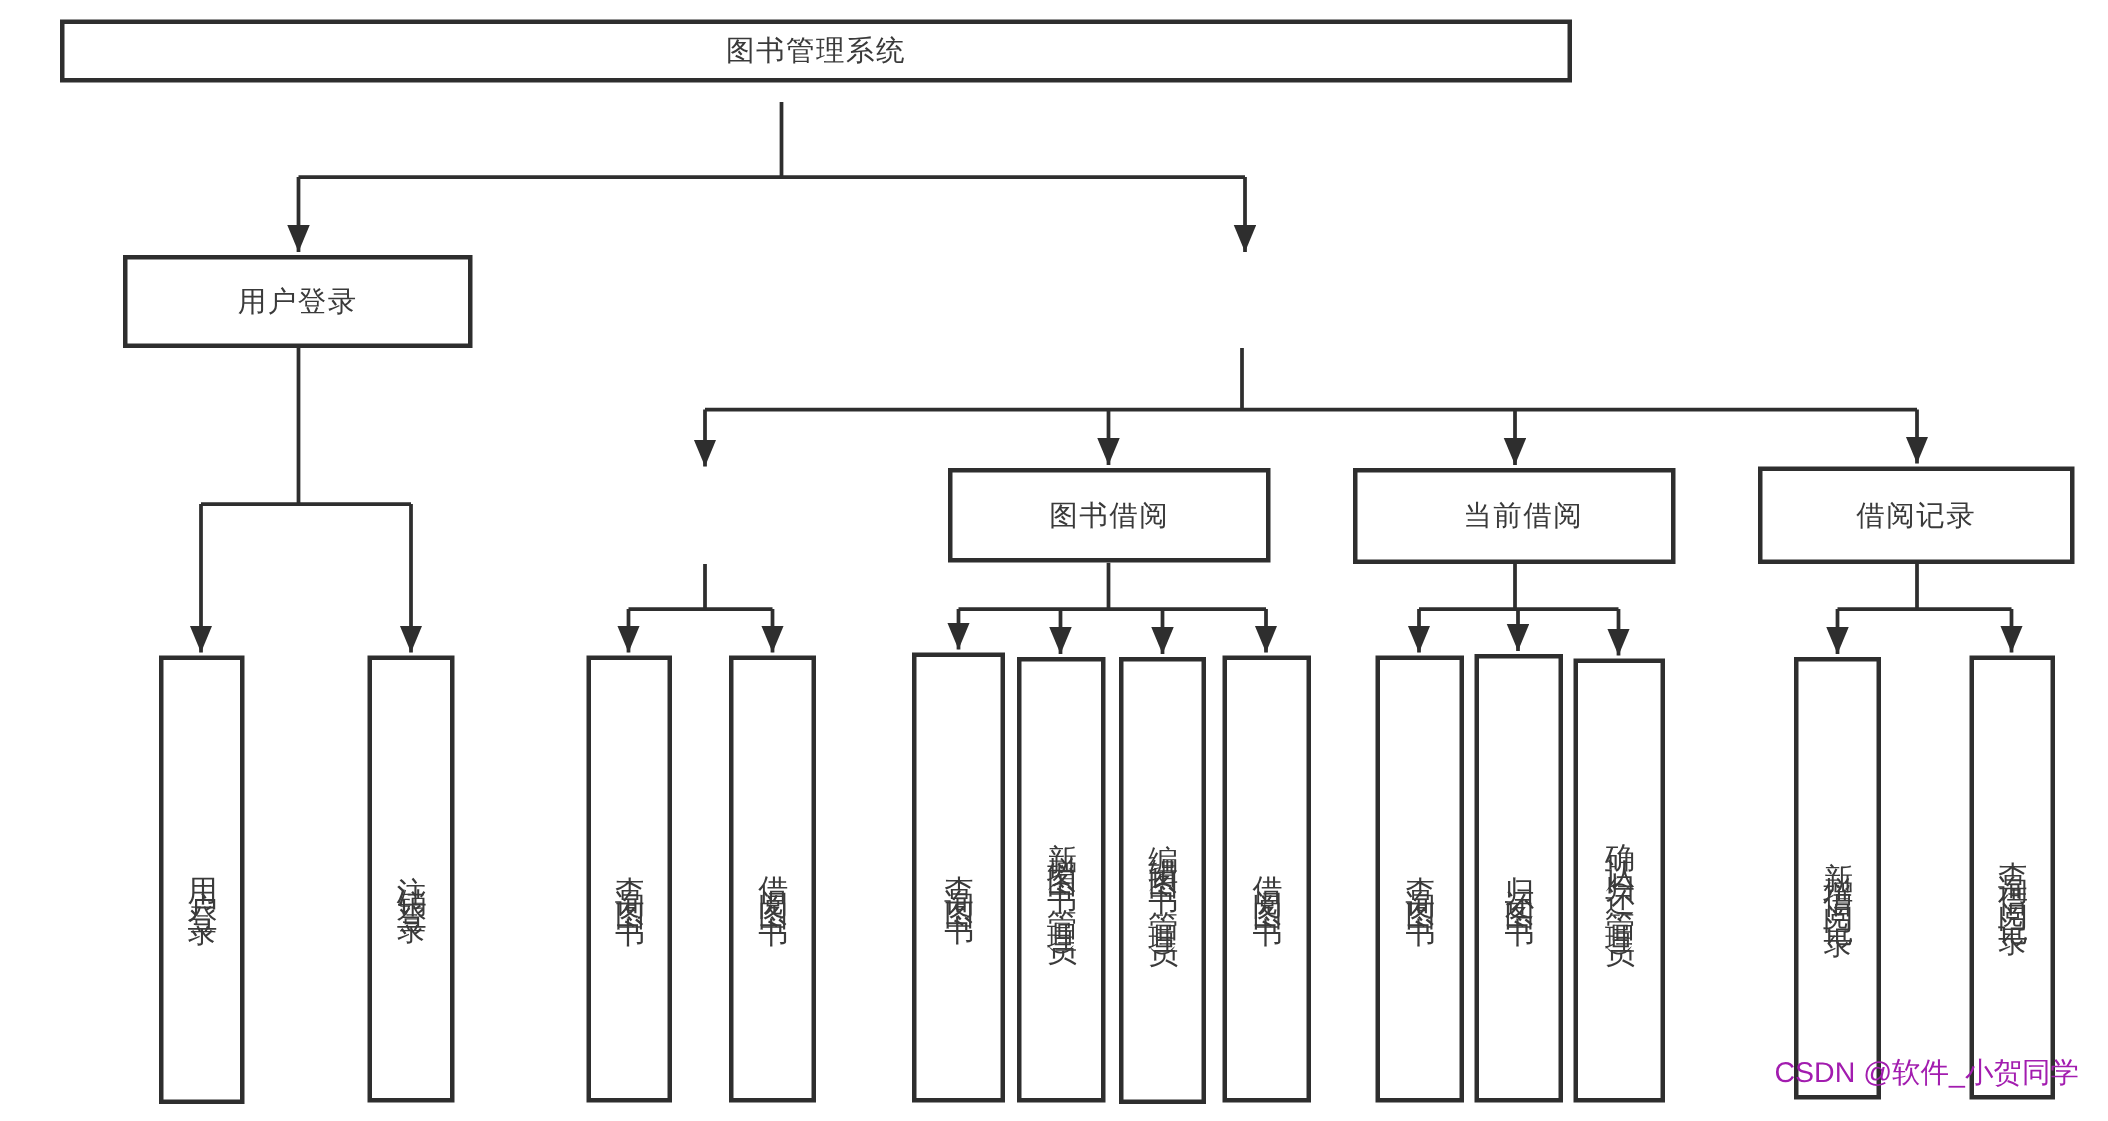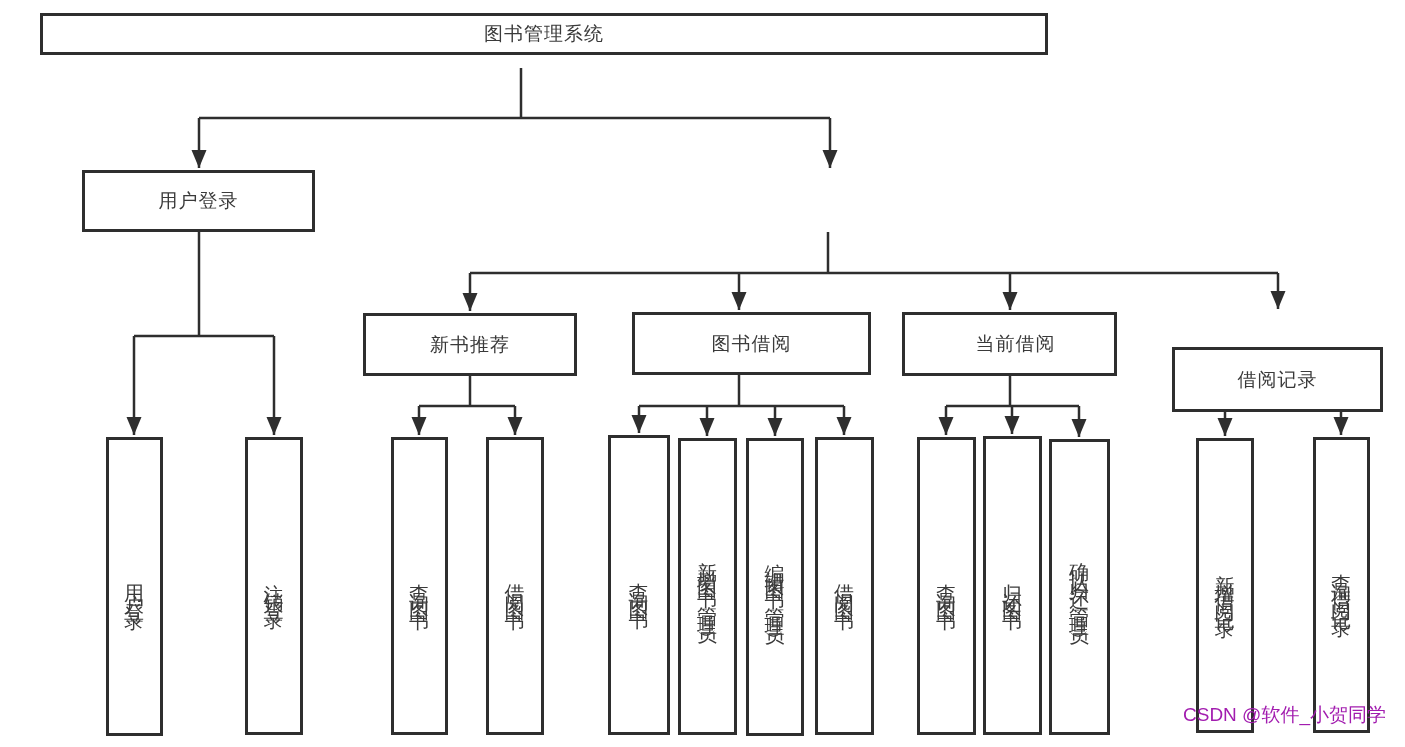--- a/index.html
+++ b/index.html
@@ -110,30 +110,27 @@
   </svg>
 
   <div class="node" style="left:12px; top:13px; width:1008px; height:42px;margin-left:28px;">
     <span class="hlabel">图书管理系统</span>
   </div>
 
   <div class="node" style="left:82px; top:170px; width:233px; height:62px;">
     <span class="hlabel">用户登录</span>
   </div>
 
-  <div class="node" style="left:363px; top:313px; width:214px; height:63px;">
-    <span class="hlabel">新书推荐</span>
-  </div>
-  <div class="node" style="left:632px; top:312px; width:239px; height:63px;">
+  <div class="node" style="left:632px; top:312px; width:215px; height:63px;">
     <span class="hlabel">图书借阅</span>
   </div>
   <div class="node" style="left:902px; top:312px; width:215px; height:64px;padding-left:12px;">
     <span class="hlabel">当前借阅</span>
   </div>
-  <div class="node" style="left:1172px; top:311px; width:211px; height:65px;margin-top:36px;">
+  <div class="node" style="left:1172px; top:311px; width:211px; height:65px;">
     <span class="hlabel">借阅记录</span>
   </div>
 
   <div class="node vbox" style="left:106px; top:437px; width:57px; height:299px;">
     <span class="vlabel">用户登录</span>
   </div>
   <div class="node vbox" style="left:245px; top:437px; width:58px; height:298px;">
     <span class="vlabel">注销登录</span>
   </div>
 

